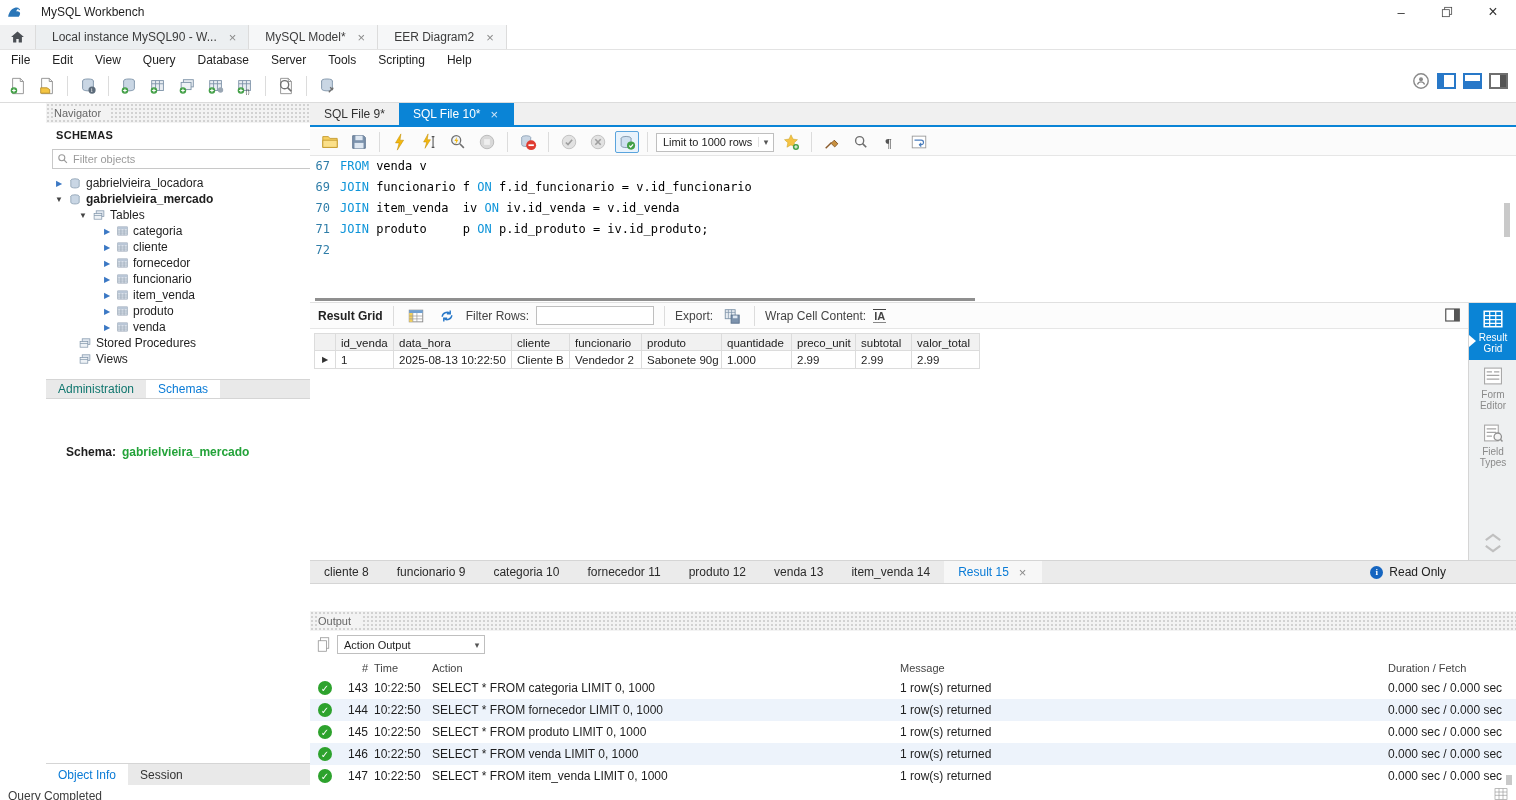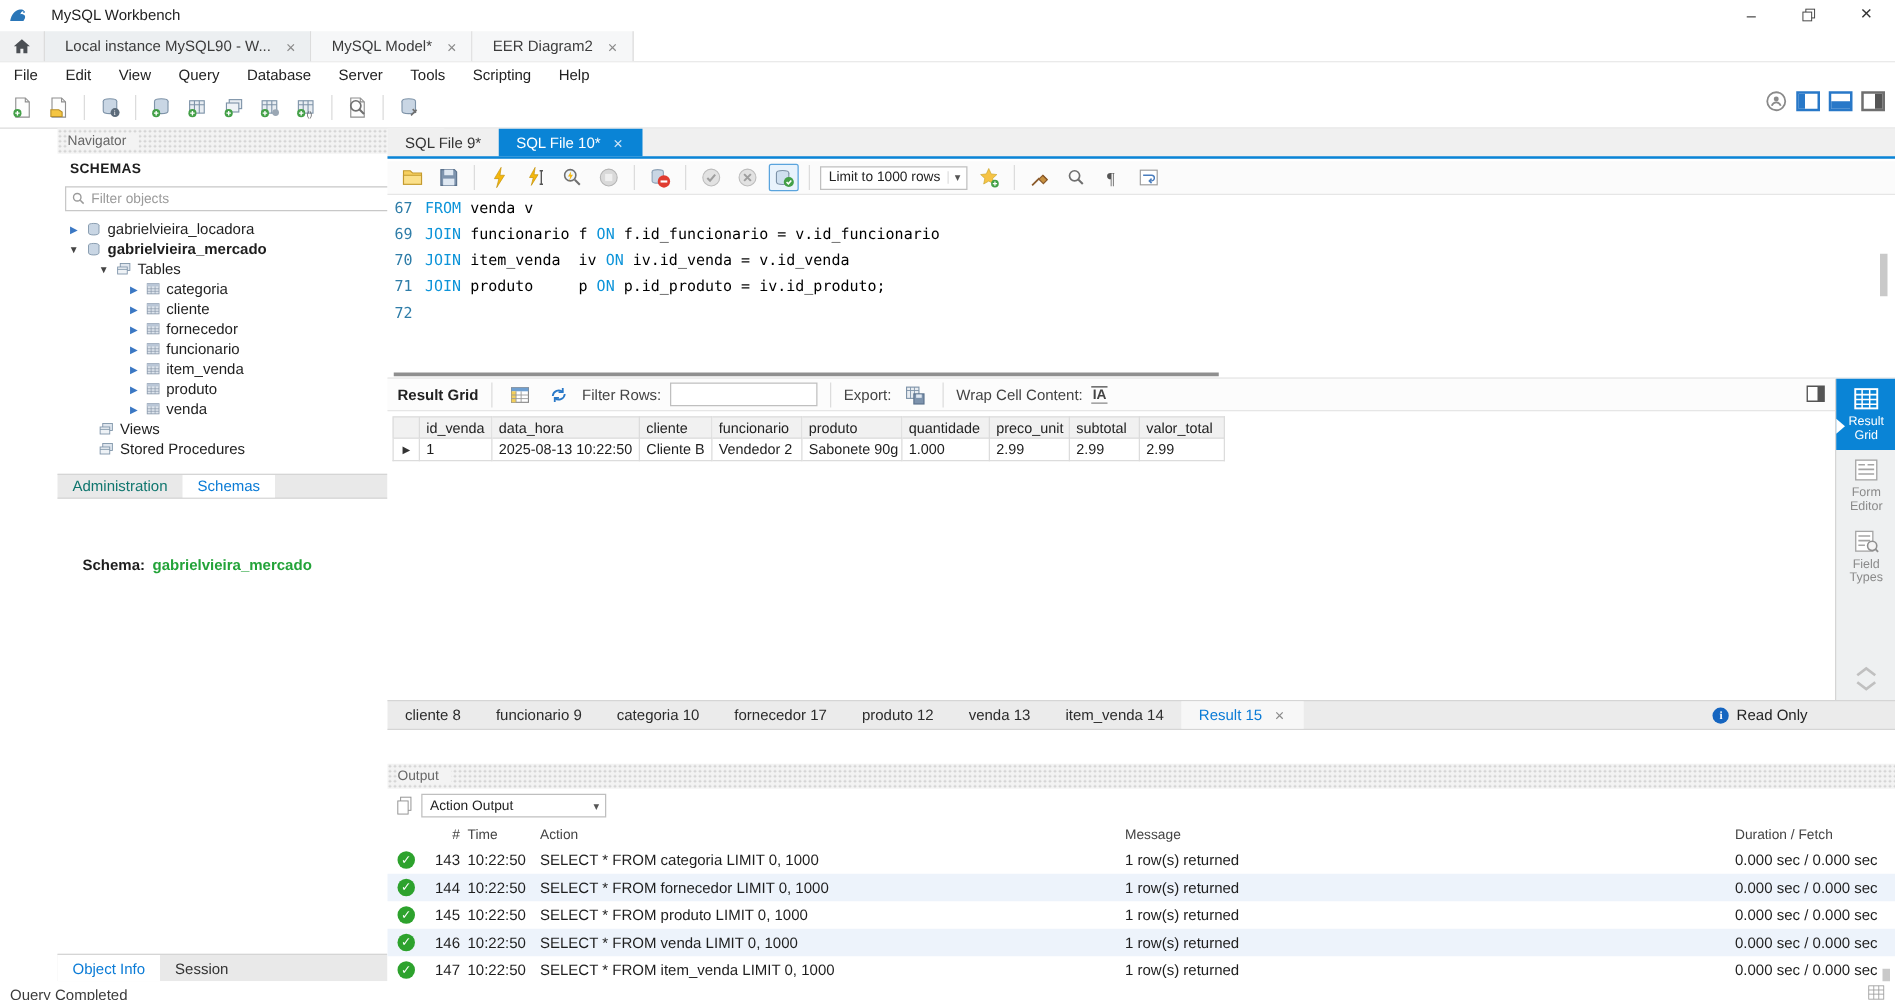--- a/index.html
+++ b/index.html
@@ -425,31 +425,31 @@
         <span class="lbl">venda</span>
       </div>
       <div class="titem" style="padding-left: 32px;">
         <span>
           <svg width="14" height="12" viewBox="0 0 20 17">
             <rect x="6" y="2.5" width="11" height="8" fill="#dfe6ee" stroke="#7e93a8"></rect>
             <rect x="3" y="6.5" width="11" height="8" fill="#eef2f6" stroke="#7e93a8"></rect>
             <path d="M3 9.2h11" stroke="#7e93a8"></path>
           </svg>
         </span>
-        <span class="lbl">Views</span>
+        <span class="lbl">Stored Procedures</span>
       </div>
       <div class="titem" style="padding-left: 32px;">
         <span>
           <svg width="14" height="12" viewBox="0 0 20 17">
             <rect x="6" y="2.5" width="11" height="8" fill="#dfe6ee" stroke="#7e93a8"></rect>
             <rect x="3" y="6.5" width="11" height="8" fill="#eef2f6" stroke="#7e93a8"></rect>
             <path d="M3 9.2h11" stroke="#7e93a8"></path>
           </svg>
         </span>
-        <span class="lbl">Stored Procedures</span>
+        <span class="lbl">Views</span>
       </div>
     </div>
   <div id="tree-scroll"></div>
   <div id="nav-tabs">
       <div class="ntab">Administration</div>
       <div class="ntab active">Schemas</div>
     </div>
   <div id="schema-line">
     <span>Schema:</span>
     <span id="schema-name">gabrielvieira_mercado</span>
@@ -723,21 +723,21 @@
       <div class="rtab">
         <span>cliente 8</span>
       </div>
       <div class="rtab">
         <span>funcionario 9</span>
       </div>
       <div class="rtab">
         <span>categoria 10</span>
       </div>
       <div class="rtab">
-        <span>fornecedor 17</span>
+        <span>fornecedor 11</span>
       </div>
       <div class="rtab">
         <span>produto 12</span>
       </div>
       <div class="rtab">
         <span>venda 13</span>
       </div>
       <div class="rtab">
         <span>item_venda 14</span>
       </div>

